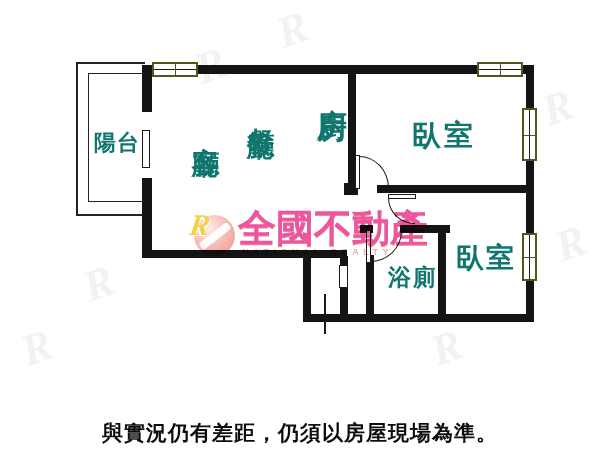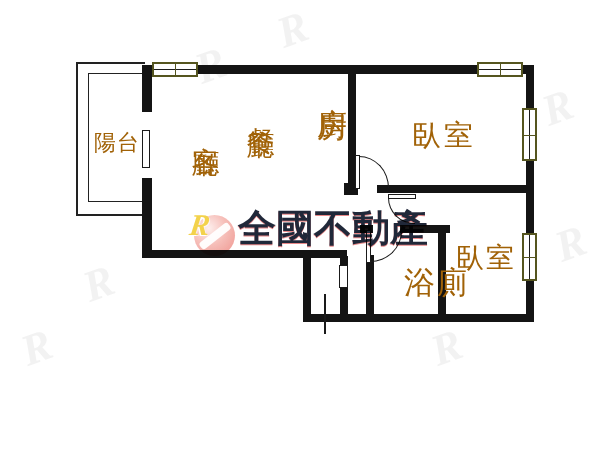--- a/index.html
+++ b/index.html
@@ -22,37 +22,37 @@
   .win-v::after{content:"";position:absolute;left:0;right:0;top:50%;height:1px;background:#55551f;}
 
   
   .leaf{position:absolute;background:#fff;border:1.5px solid #1a1a1a;box-sizing:border-box;}
   .arc{position:absolute;border:0 solid #1a1a1a;box-sizing:border-box;}
   .arc.tr{border-top-width:1.6px;border-right-width:1.6px;border-top-right-radius:100% 100%;}
   .arc.bl{border-left-width:1.6px;border-bottom-width:1.6px;border-bottom-left-radius:100% 100%;}
   .arc.br{border-right-width:1.6px;border-bottom-width:1.6px;border-bottom-right-radius:100% 100%;}
 
   
-  .lbl{position:absolute;color:#a16207;}
+  .lbl{position:absolute;color:#0f766e;font-weight:bold;}
   .v{writing-mode:vertical-rl;text-orientation:upright;}
 
   .leader{position:absolute;background:#1a1a1a;}
 
   
   #watermark{position:absolute;left:178px;top:205px;width:270px;height:58px;
              mix-blend-mode:multiply;opacity:0.93;}
   #wm-circle{position:absolute;left:16px;top:10px;width:41px;height:41px;border-radius:50%;
              background:radial-gradient(circle at 36% 32%, #fdeeec 0%, #f6b9b3 45%, #ec8a83 100%);}
   #wm-slash{position:absolute;left:3px;top:17px;width:36px;height:8px;background:#ffffff;
             transform:rotate(-38deg);border-radius:3px;opacity:.95;}
   #wm-r{position:absolute;left:12px;top:3px;font-family:"Liberation Serif",serif;
         font-style:italic;font-weight:700;font-size:30px;color:#f3cf3d;
         text-shadow:-1.5px 1px 0 #ffffff, 1px 1px 0 rgba(255,255,255,.6);transform:skewX(-8deg);}
   #wm-zh{position:absolute;left:60px;top:4px;font-family:Liberation Serif, serif;
-         font-weight:700;font-size:38px;line-height:38px;letter-spacing:0px;color:#0f172a;
+         font-weight:700;font-size:38px;line-height:38px;letter-spacing:0px;color:#ec4899;
          text-shadow:0 1px 0 #e87f7f;white-space:nowrap;}
   #wm-en{position:absolute;left:64px;top:42px;font-family:"Liberation Sans",sans-serif;
          font-weight:700;font-size:9px;letter-spacing:4.5px;color:#f2a3a3;white-space:nowrap;}
 
   .ghost{position:absolute;font-family:"Liberation Serif",serif;font-style:italic;font-weight:700;
          font-size:44px;color:rgba(70,70,70,0.07);transform:rotate(-20deg);}
 
   
   .cap-line{position:absolute;left:0;width:600px;text-align:center;
             font-size:21px;font-weight:600;letter-spacing:1px;color:#0d0d0d;}
@@ -111,24 +111,26 @@
   <div class="arc br" style="left:370px;top:231px;width:32px;height:31px;"></div>
 
   <div class="leader" style="left:324px;top:294px;width:1.5px;height:40px;"></div>
 
   <div class="lbl" style="left:94px;top:128px;font-size:22px;letter-spacing:1px;">陽台</div>
   <div class="lbl v" style="left:186px;top:124px;font-size:28px;letter-spacing:1px;">客廳</div>
   <div class="lbl v" style="left:241px;top:105px;font-size:28px;letter-spacing:2px;">餐廳</div>
   <div class="lbl v" style="left:311px;top:84px;font-size:30px;letter-spacing:2px;">廚房</div>
   <div class="lbl" style="left:412px;top:116px;font-size:29px;letter-spacing:3px;">臥室</div>
   <div class="lbl" style="left:456px;top:239px;font-size:28px;letter-spacing:2px;">臥室</div>
-  <div class="lbl" style="left:404px;top:262px;font-size:31px;letter-spacing:2px;">浴廁</div>
+  <div class="lbl" style="left:388px;top:262px;font-size:23px;letter-spacing:2px;">浴廁</div>
 
   <div id="watermark">
     <div id="wm-circle">
       <div id="wm-slash"></div>
     </div>
     <div id="wm-r">R</div>
     <div id="wm-zh">全國不動產</div>
+    <div id="wm-en">NATIONAL REALTY</div>
   </div>
 
+  <div class="cap-line" style="top:419px;">與實況仍有差距，仍須以房屋現場為準。</div>
 
 </div>
 
 </body></html>

